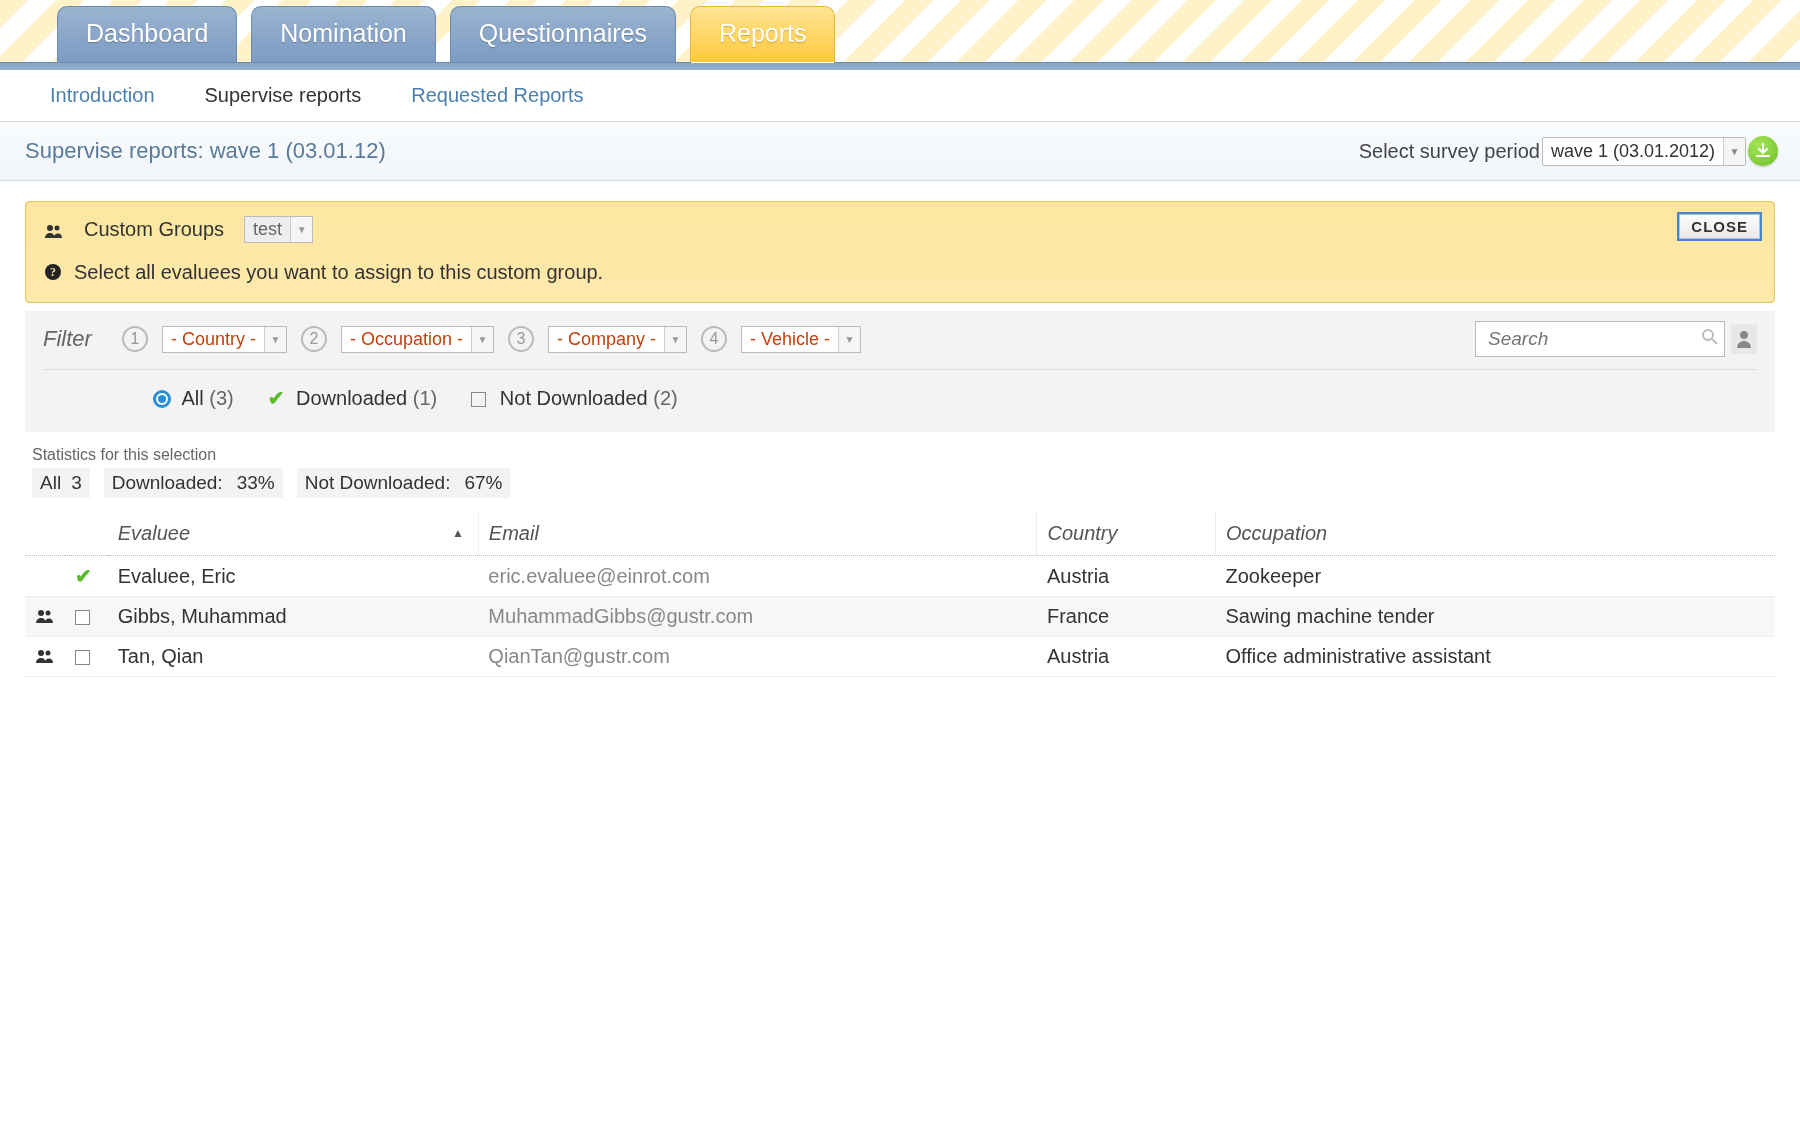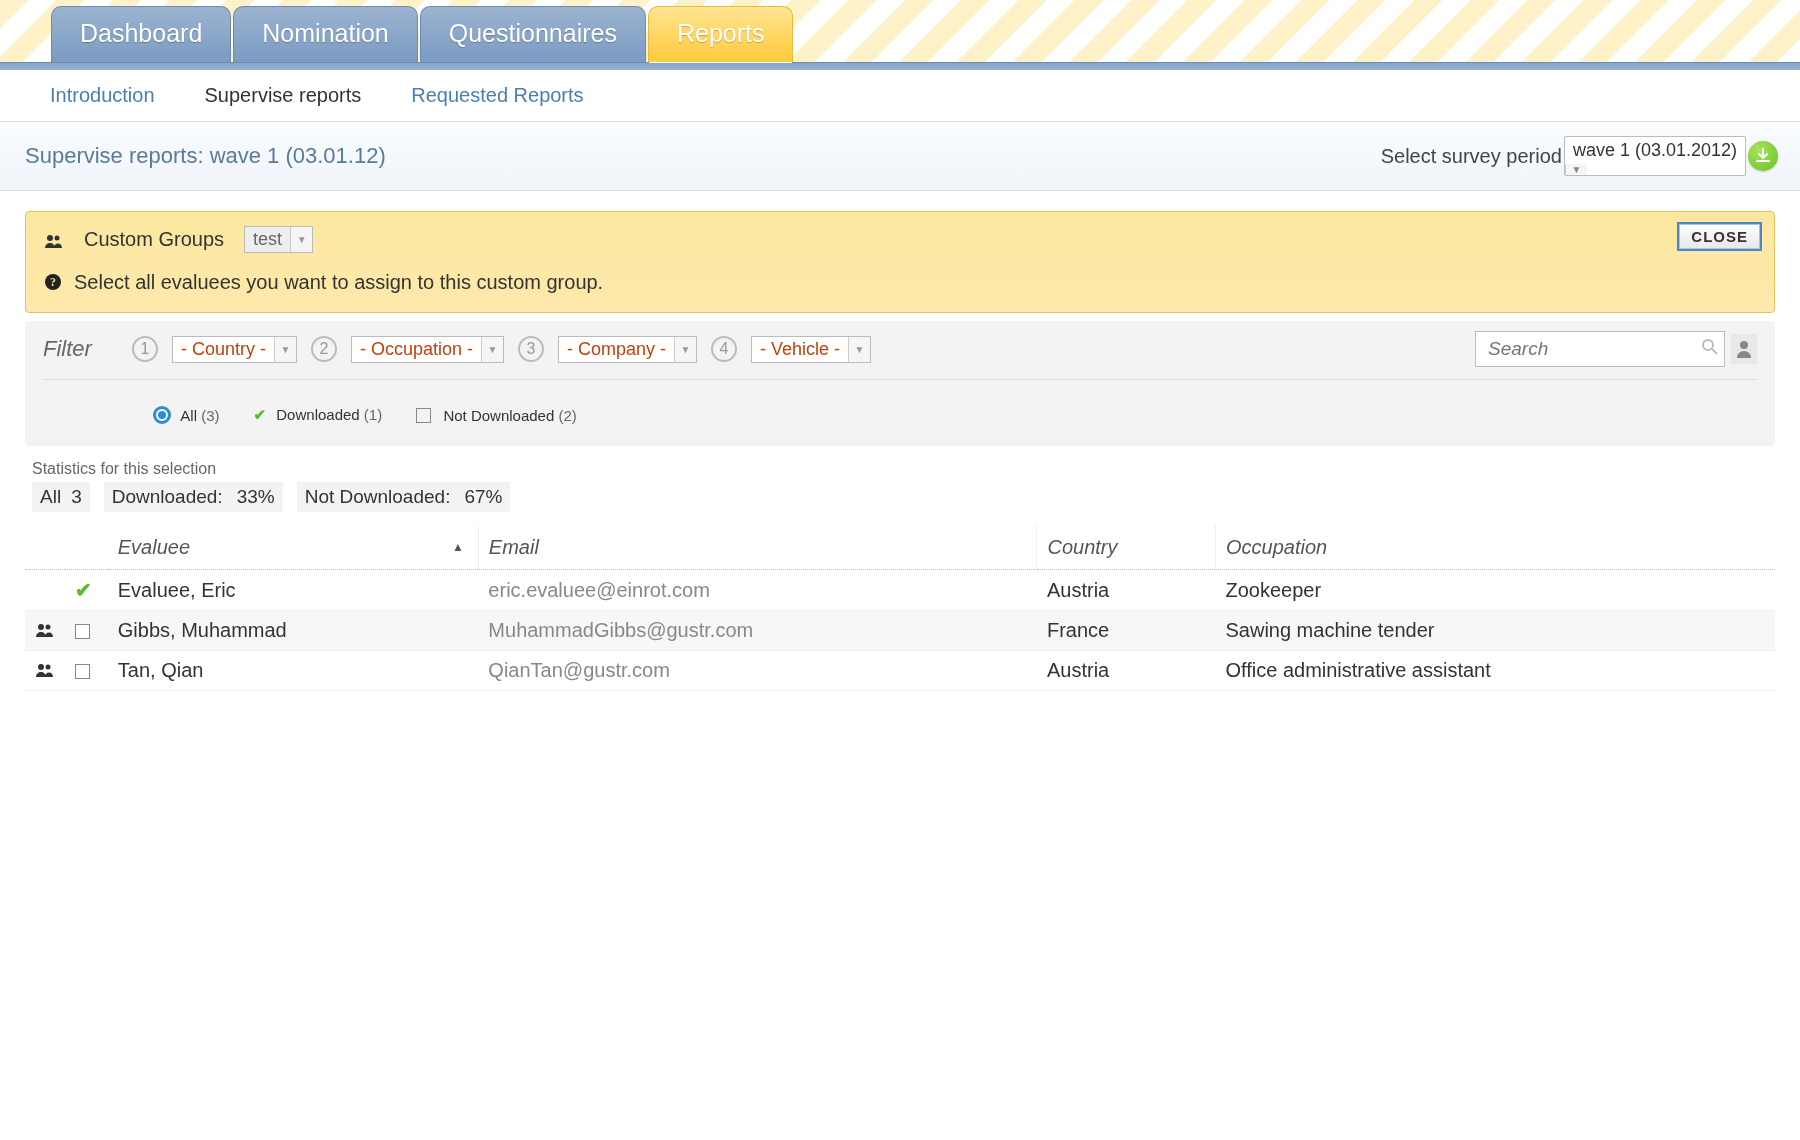--- a/index.html
+++ b/index.html
@@ -8,24 +8,25 @@
 
 .top-stripe {
   height: 62px;
   background: repeating-linear-gradient(135deg, #fff1c8 0, #fff1c8 20px, #fff 20px, #fff 40px);
   position: relative;
 }
 
 
 .main-tabs {
   position: absolute;
-  left: 51px;
+  left: 57px;
   bottom: 0;
   display: flex;
   align-items: flex-end;
+  gap: 12px;
 }
 .main-tab {
   padding: 12px 28px 14px;
   margin-right: 2px;
   font-size: 25px;
   font-weight: 500;
   color: #fff;
   text-shadow: 0 1px 1px rgba(0,0,0,0.25);
   background: linear-gradient(#9bb3d0, #7b9bc2);
   border: 1px solid #6a8bb2;
@@ -89,21 +90,20 @@
   gap: 2px;
 }
 .survey-label { font-size: 20px; color: #444; }
 .select-box {
   display: inline-flex;
   align-items: stretch;
   border: 1px solid #bbb;
   background: #fff;
   font-size: 18px;
   border-radius: 2px;
-  flex-direction: column;
 }
 .select-box .val { padding: 3px 8px; }
 .select-box .caret {
   width: 22px;
   display: flex;
   align-items: center;
   justify-content: center;
   background: #f5f5f5;
   border-left: 1px solid #ccc;
   color: #888;
@@ -184,21 +184,21 @@
 .filter-row1 {
   display: flex;
   align-items: center;
   gap: 14px;
   padding-bottom: 12px;
 }
 .filter-label {
   font-size: 22px;
   font-style: italic;
   color: #666;
-  margin-right: 26px;
+  margin-right: 16px;
 }
 .filter-num {
   display: inline-flex;
   align-items: center;
   justify-content: center;
   width: 26px;
   height: 26px;
   border: 2px solid #bbb;
   border-radius: 50%;
   color: #999;
@@ -251,23 +251,23 @@
   background: #e8e8e8;
   display: flex;
   align-items: center;
   justify-content: center;
   color: #888;
 }
 .filter-row2 {
   display: flex;
   align-items: center;
   gap: 34px;
-  padding: 26px 0 18px 110px;
+  padding: 16px 0 18px 110px;
   border-top: 1px solid #ddd;
-  font-size: 15px;
+  font-size: 20px;
 }
 .radio-dot {
   display: inline-block;
   width: 18px; height: 18px;
   border: 3px solid #2a8fd4;
   border-radius: 50%;
   background: #fff;
   position: relative;
   vertical-align: -3px;
   margin-right: 6px;

